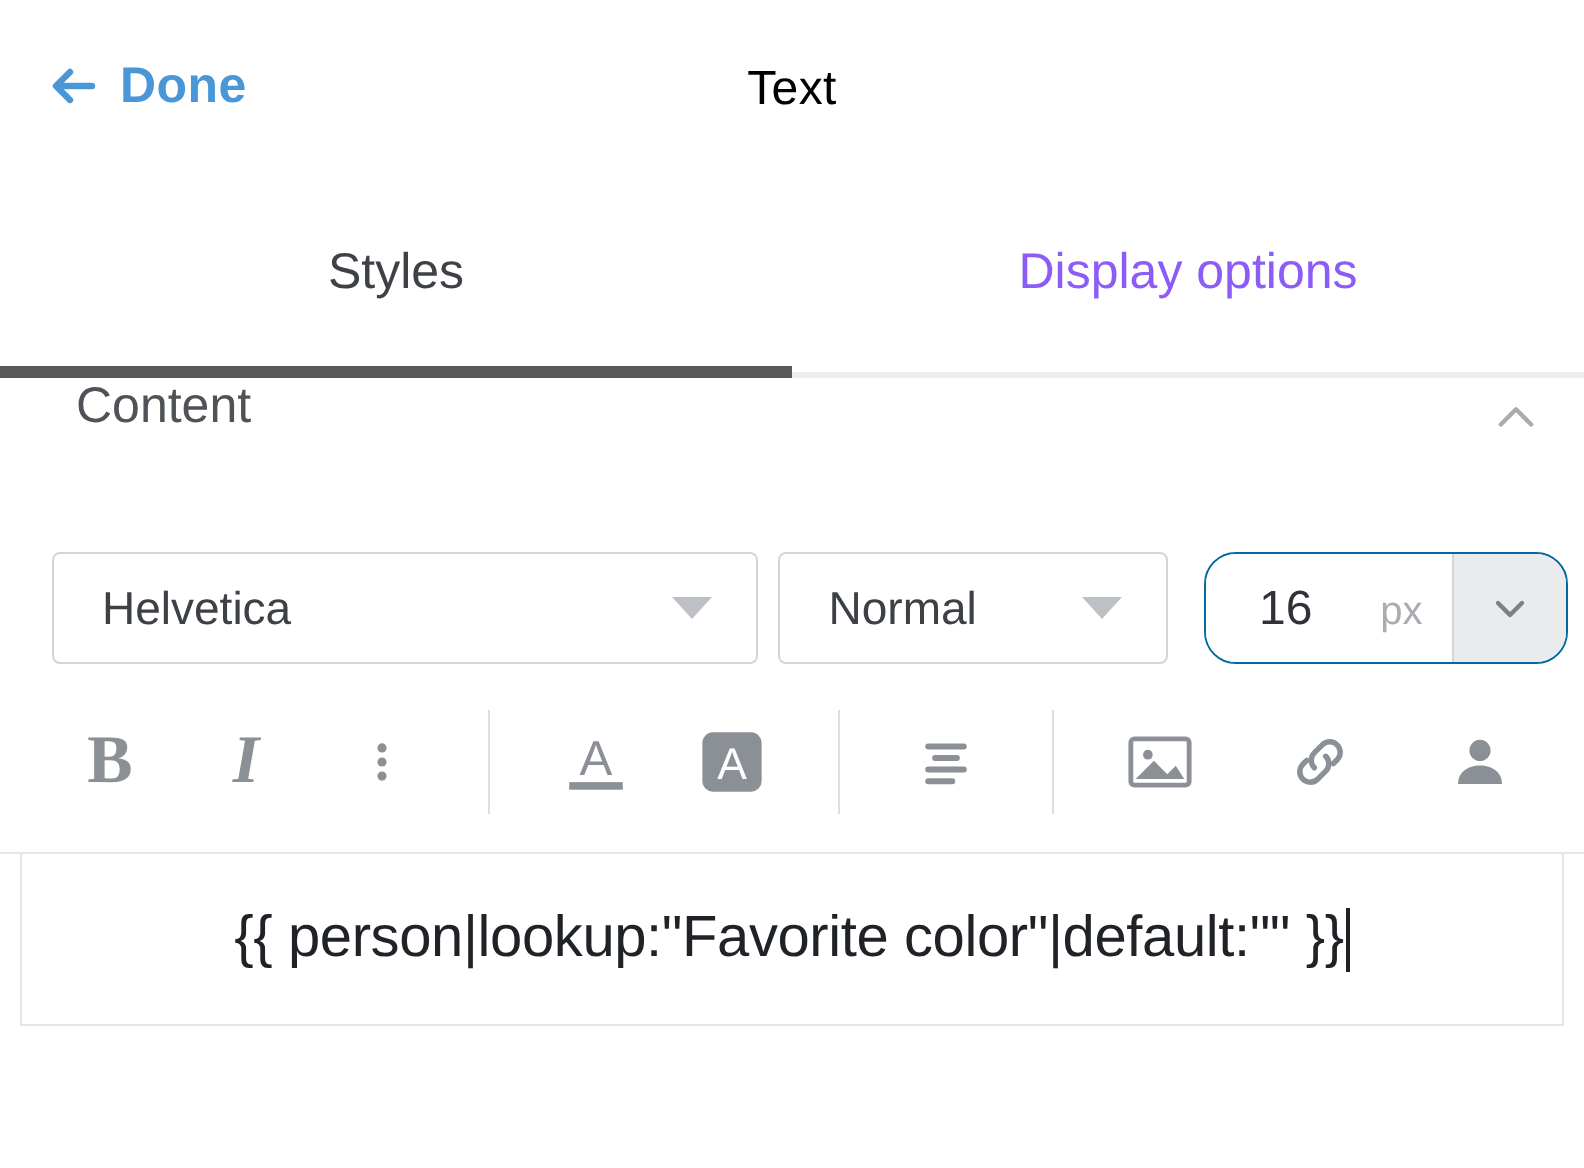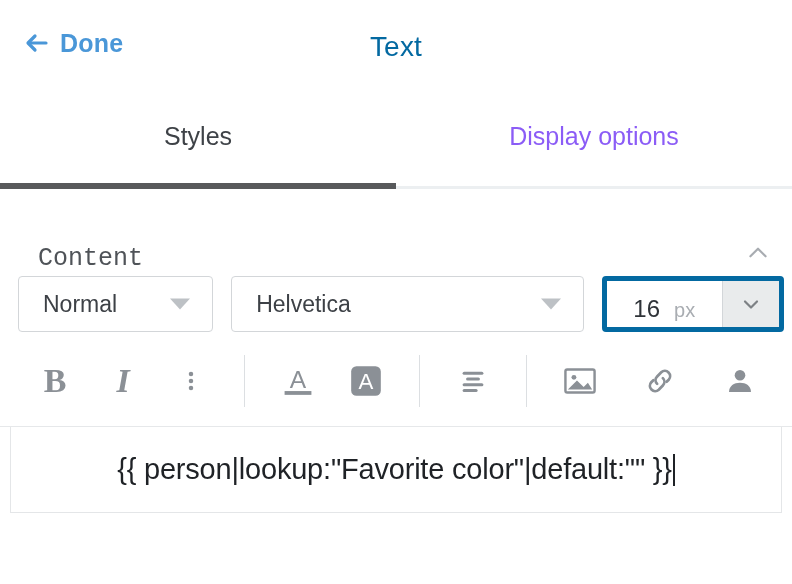--- a/index.html
+++ b/index.html
@@ -47,23 +47,23 @@
     color: #4a97d8;
     letter-spacing: 0.2px;
     line-height: 1;
   }
   .page-title {
     position: absolute;
     left: 0;
     right: 0;
     top: 31px;
     text-align: center;
-    font-size: 28px;
+    font-size: 24px;
     font-weight: normal;
-    color: #0369a1;
+    color: #000000;
     letter-spacing: 0.2px;
   }
 
   
   .tabs {
     position: relative;
     height: 86px;
     display: flex;
     border-bottom: 3px solid #eceff1;
     text-align: center;
@@ -90,24 +90,23 @@
     background: #58595b;
   }
   .tab.inactive {
     color: #8b5cf6;
   }
 
   
   .section-head {
     height: 84px;
     display: flex;
-    align-items: flex-end;
+    align-items: flex-start;
     padding: 0 14px 0 38px;
     box-sizing: border-box;
-    font-family: Liberation Mono, monospace;
   }
   .section-title {
     font-size: 25px;
     color: #4f5358;
     flex: 1;
   }
   .collapse-btn {
     width: 40px;
     height: 40px;
     display: flex;
@@ -155,22 +154,22 @@
     border-right: 10px solid transparent;
     border-top: 11px solid #bdc1c5;
   }
   #style-select { width: 200px; margin-left: 10px; }
   #font-select  { width: 362px; margin-left: 18px; }
 
   .size-group {
     margin-left: 18px;
     height: 56px;
     display: flex;
-    border: 5px solid #0369a1;
-    border-radius: 4px;
+    border: 1px solid #0369a1;
+    border-radius: 16px;
     box-sizing: border-box;
     overflow: hidden;
     background: #ffffff;
     width: 186px;
   }
   .size-field {
     flex: 1;
     display: flex;
     align-items: baseline;
     gap: 14px;
@@ -180,20 +179,21 @@
     background: #ffffff;
     cursor: text;
   }
   .size-value {
     font-size: 24px;
     color: #2f3338;
   }
   .size-unit {
     font-size: 20px;
     color: #a9adb2;
+    margin-left: 20px;
   }
   .size-stepper {
     width: 56px;
     background: #e9ebec;
     border-left: 1px solid #d3d6d9;
     display: flex;
     align-items: center;
     justify-content: center;
     cursor: pointer;
     color: #7d8185;
@@ -291,27 +291,27 @@
   <div class="section-title">Content</div>
   <div class="collapse-btn">
     <svg viewBox="0 0 24 24" width="26" height="26" fill="none" stroke="currentColor" stroke-width="2" stroke-linecap="round" stroke-linejoin="round">
       <path d="M5 15 L12 8 L19 15"></path>
     </svg>
   </div>
 </div>
 
 <div class="controls">
 
+  <div class="select-box" id="font-select">
+    <span class="sel-label">Helvetica</span>
+    <span class="caret-tri"></span>
+  </div>
+
   <div class="select-box" id="style-select">
     <span class="sel-label">Normal</span>
-    <span class="caret-tri"></span>
-  </div>
-
-  <div class="select-box" id="font-select">
-    <span class="sel-label">Helvetica</span>
     <span class="caret-tri"></span>
   </div>
 
   <div class="size-group">
     <div class="size-field">
       <span class="size-value">16</span>
       <span class="size-unit">px</span>
     </div>
     <div class="size-stepper">
       <span>

